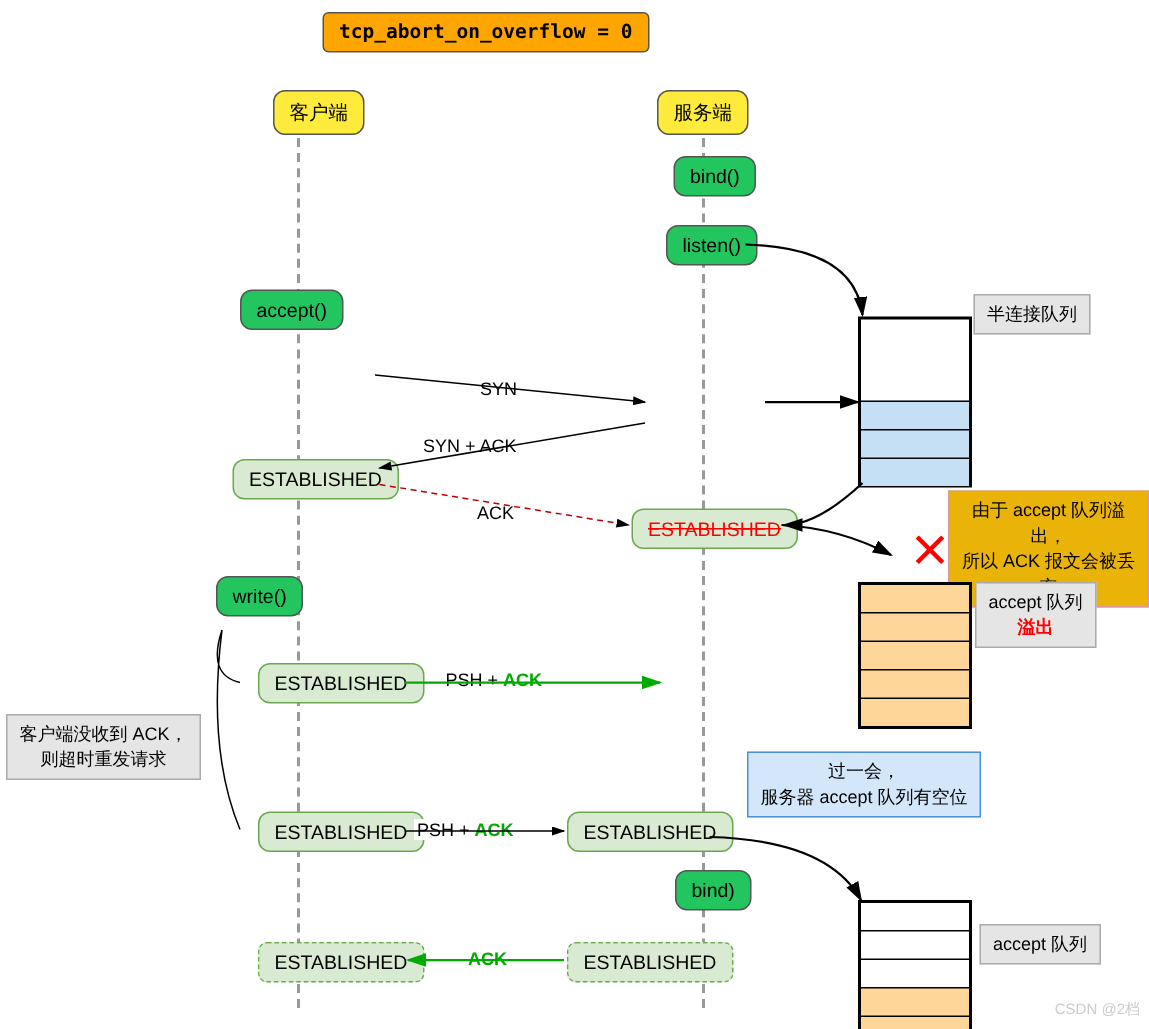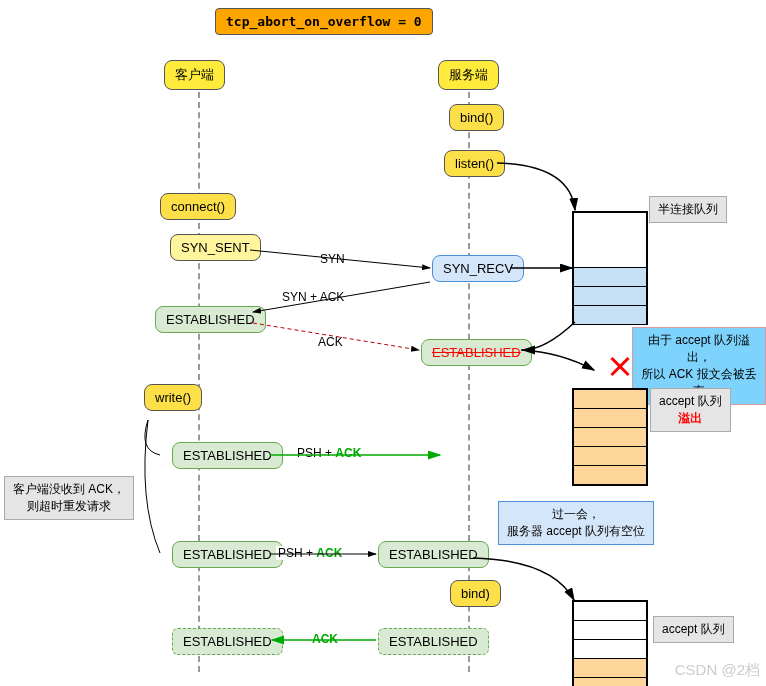--- a/index.html
+++ b/index.html
@@ -1,57 +1,55 @@
 <!DOCTYPE html>
 <html><head>
 <meta charset="utf-8">
 <style>
 body{margin:0;font-family:sans-serif;font-size:13px;background:#fff}
 .canvas{position:relative;width:766px;height:686px}
 .box{position:absolute;border:1px solid #555;border-radius:8px;padding:5px 10px;text-align:center}
 .title{background:#ffa500;font-family:monospace;font-weight:bold;border-radius:4px}
 .yellow{background:#ffeb3b}
 .yellow2{background:#fff59d}
-.plain{background:#fde047}
+.plain{background:#22c55e}
 .blue{background:#d4e6f9;border-color:#4a90d9}
 .green{background:#d9ead3;border-color:#6aa84f}
 .green-dash{background:#d9ead3;border:1px dashed #6aa84f;border-radius:6px}
 .redtxt{color:red;text-decoration:line-through}
 .lbl{position:absolute;font-size:12px;background:#fff;padding:0 2px}
 .ack{color:#0a0;font-weight:bold}
 .vline{position:absolute;border-left:2px dashed #999;width:0}
 .note{position:absolute;border:1px solid #aaa;padding:4px 8px;font-size:12px;text-align:center}
 .note.y{background:#e5e5e5}
-.note.p{background:#7dd3fc;border-color:#d99}
+.note.p{background:#eab308;border-color:#d99}
 .note.b{background:#d4e6f9;border-color:#4a90d9}
 .queue{position:absolute;border:2px solid #000;background:#fff}
 .queue .row{height:18px;border-top:1px solid #000}
 .queue.orange .row{background:#ffd699}
 svg{position:absolute;left:0;top:0;pointer-events:none}
-.watermark{position:absolute;right:6px;bottom:6px;color:#ccc;font-size:15px}
+.watermark{position:absolute;right:6px;bottom:6px;color:#ccc;font-size:10px}
 .cross{position:absolute;width:24px;height:24px}
 .cross:before,.cross:after{content:"";position:absolute;left:0;top:10px;width:24px;height:3px;background:red}
 .cross:before{transform:rotate(45deg)}
 .cross:after{transform:rotate(-45deg)}
 </style>
 </head>
 <body>
 
 <div class="canvas">
 <div class="vline" style="left:198px;top:92px;height:580px"></div>
 <div class="vline" style="left:468px;top:92px;height:580px"></div>
 
 <div class="box title" style="left:215px;top:8px">tcp_abort_on_overflow = 0</div>
-<div class="box yellow" style="left:164px;top:60px">客户端</div>
+<div class="box yellow" style="left:182px;top:60px">客户端</div>
 <div class="box yellow" style="left:438px;top:60px">服务端</div>
 <div class="box plain" style="left:449px;top:104px">bind()</div>
 <div class="box plain" style="left:444px;top:150px">listen()</div>
-<div class="box plain" style="left:160px;top:193px">connect()</div>
-<div class="box yellow2" style="left:170px;top:234px">SYN_SENT</div>
-<div class="box blue" style="left:432px;top:255px">SYN_RECV</div>
+<div class="box plain" style="left:160px;top:193px">accept()</div>
 <div class="box green" style="left:155px;top:306px">ESTABLISHED</div>
 <div class="box green" style="left:421px;top:339px"><span class="redtxt">ESTABLISHED</span></div>
 <div class="box plain" style="left:144px;top:384px">write()</div>
 <div class="box green" style="left:172px;top:442px">ESTABLISHED</div>
 <div class="box green" style="left:172px;top:541px">ESTABLISHED</div>
 <div class="box green" style="left:378px;top:541px">ESTABLISHED</div>
 <div class="box plain" style="left:450px;top:580px">bind)</div>
 <div class="green-dash" style="position:absolute;left:172px;top:628px;padding:5px 10px">ESTABLISHED</div>
 <div class="green-dash" style="position:absolute;left:378px;top:628px;padding:5px 10px">ESTABLISHED</div>
 

